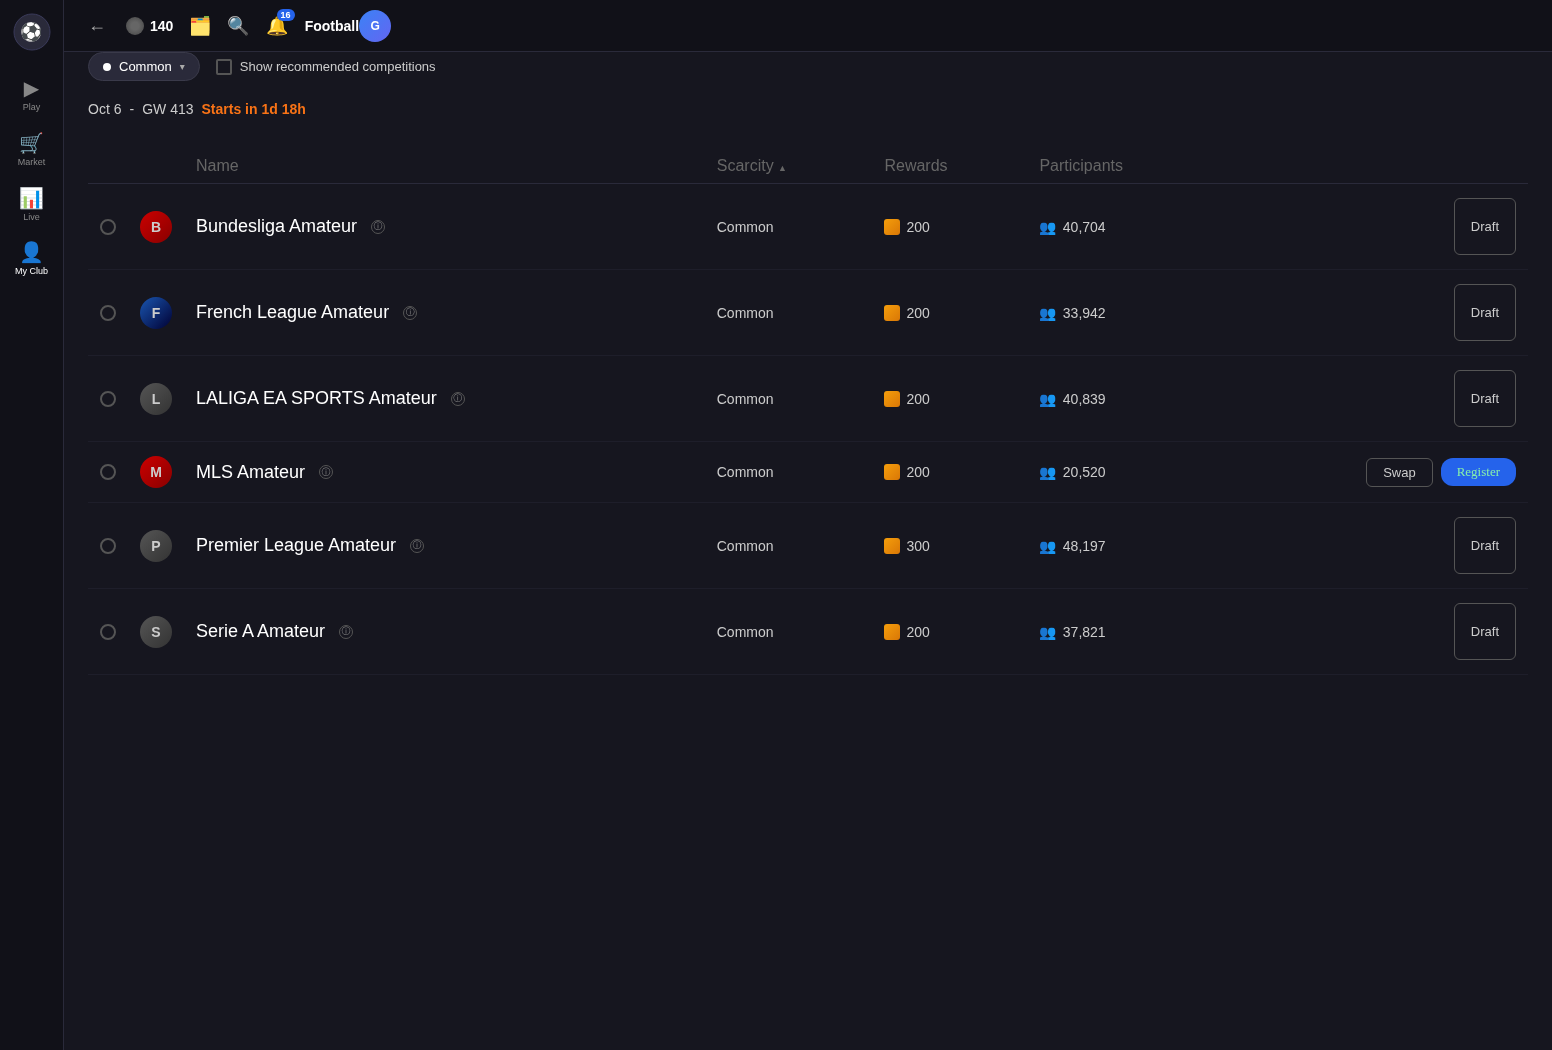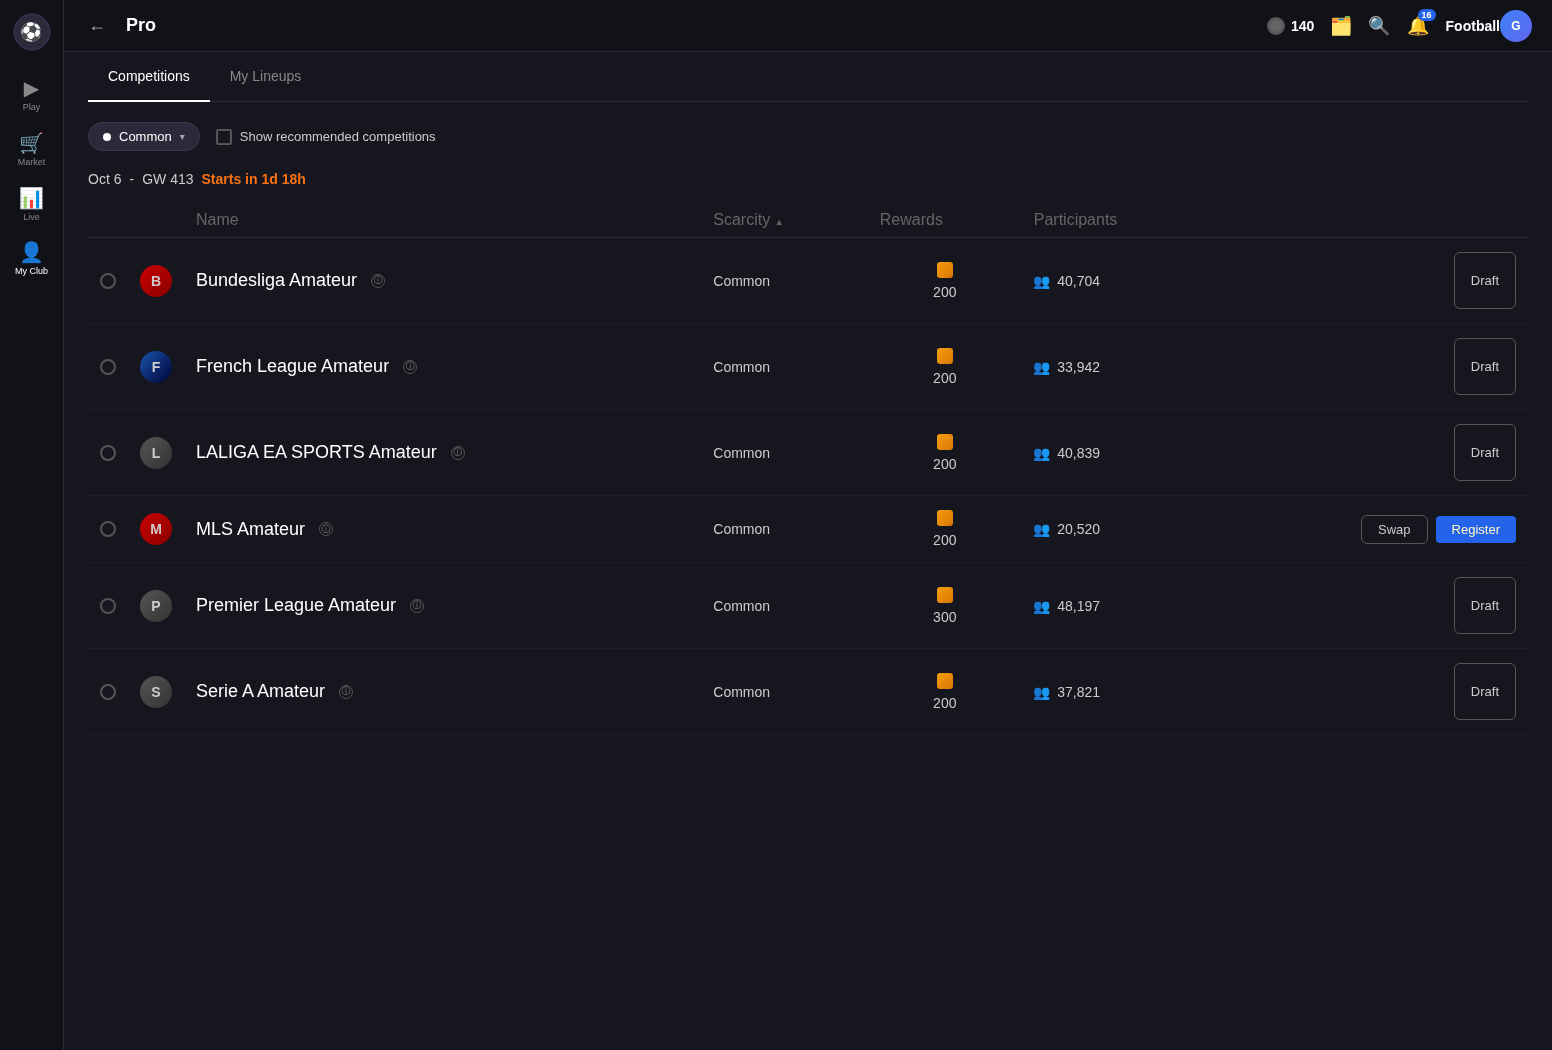--- a/index.html
+++ b/index.html
@@ -213,21 +213,21 @@
       border: 2px solid #555;
       border-radius: 2px;
       background: transparent;
     }
 
     
     .date-row {
       display: flex;
       align-items: flex-start;
       gap: 8px;
-      margin-bottom: 16px;
+      margin-bottom: 32px;
       font-size: 14px;
       color: #ccc;
       font-weight: 500;
     }
     .date-highlight {
       color: #f97316;
       font-weight: 600;
     }
 
     
@@ -309,21 +309,20 @@
       font-size: 9px;
       color: #888;
       margin-left: 4px;
       cursor: pointer;
       flex-shrink: 0;
     }
     .reward-cell {
       display: flex;
       align-items: center;
       gap: 6px;
-      flex-direction: column;
     }
     .reward-icon {
       width: 16px;
       height: 16px;
       background: linear-gradient(135deg, #f59e0b, #d97706);
       border-radius: 3px;
       display: inline-block;
       flex-shrink: 0;
     }
     .participants-cell {
@@ -359,26 +358,27 @@
       color: #ccc;
       padding: 6px 16px;
       border-radius: 6px;
       font-size: 13px;
       cursor: pointer;
       font-weight: 500;
     }
     .btn-register {
       background: #2563eb;
       border: none;
-      color: #fef9c3;
+      color: #86efac;
       padding: 6px 16px;
-      border-radius: 4px;
+      border-radius: 12px;
       font-size: 13px;
       cursor: pointer;
       font-weight: 500;
+      font-family: Liberation Serif, serif;
     }
   </style>
 </head>
 <body>
 
 <nav class="sidebar">
   <div class="sidebar-logo">
     <svg viewBox="0 0 40 40" width="40" height="40">
       <circle cx="20" cy="20" r="18" fill="#2a2a3a" stroke="#3a3a5a" stroke-width="1"></circle>
       <text x="20" y="26" text-anchor="middle" font-size="18" fill="#fff">⚽</text>
@@ -400,21 +400,20 @@
   <div class="sidebar-item active">
     <span class="sidebar-icon">👤</span>
     <span class="sidebar-label">My Club</span>
   </div>
 </nav>
 
 <div class="main">
 
   <div class="topbar">
     <button class="back-btn">←</button>
-    <span class="page-title">Pro</span>
 
     <div class="topbar-right">
       <div class="coins-badge">
         <span class="coin-icon"></span>
         <span>140</span>
       </div>
       <div class="topbar-icon">🗂️</div>
       <div class="topbar-icon">🔍</div>
       <div class="topbar-icon">
         🔔
@@ -422,28 +421,20 @@
       </div>
       <div class="football-selector">
         <span>Football</span>
         <div class="avatar">G</div>
       </div>
     </div>
   </div>
 
   <div class="content">
 
-    <div class="tabs">
-      <div class="tab active">
-        <span>Competitions</span>
-      </div>
-      <div class="tab">
-        <span>My Lineups</span>
-      </div>
-    </div>
 
     <div class="filters">
       <div class="filter-btn">
         <span class="filter-dot"></span>
         <span>Common</span>
         <span style="font-size:10px; color:#aaa;">▾</span>
       </div>
       <label class="checkbox-label">
         <div class="checkbox"></div>
         <span>Show recommended competitions</span>

